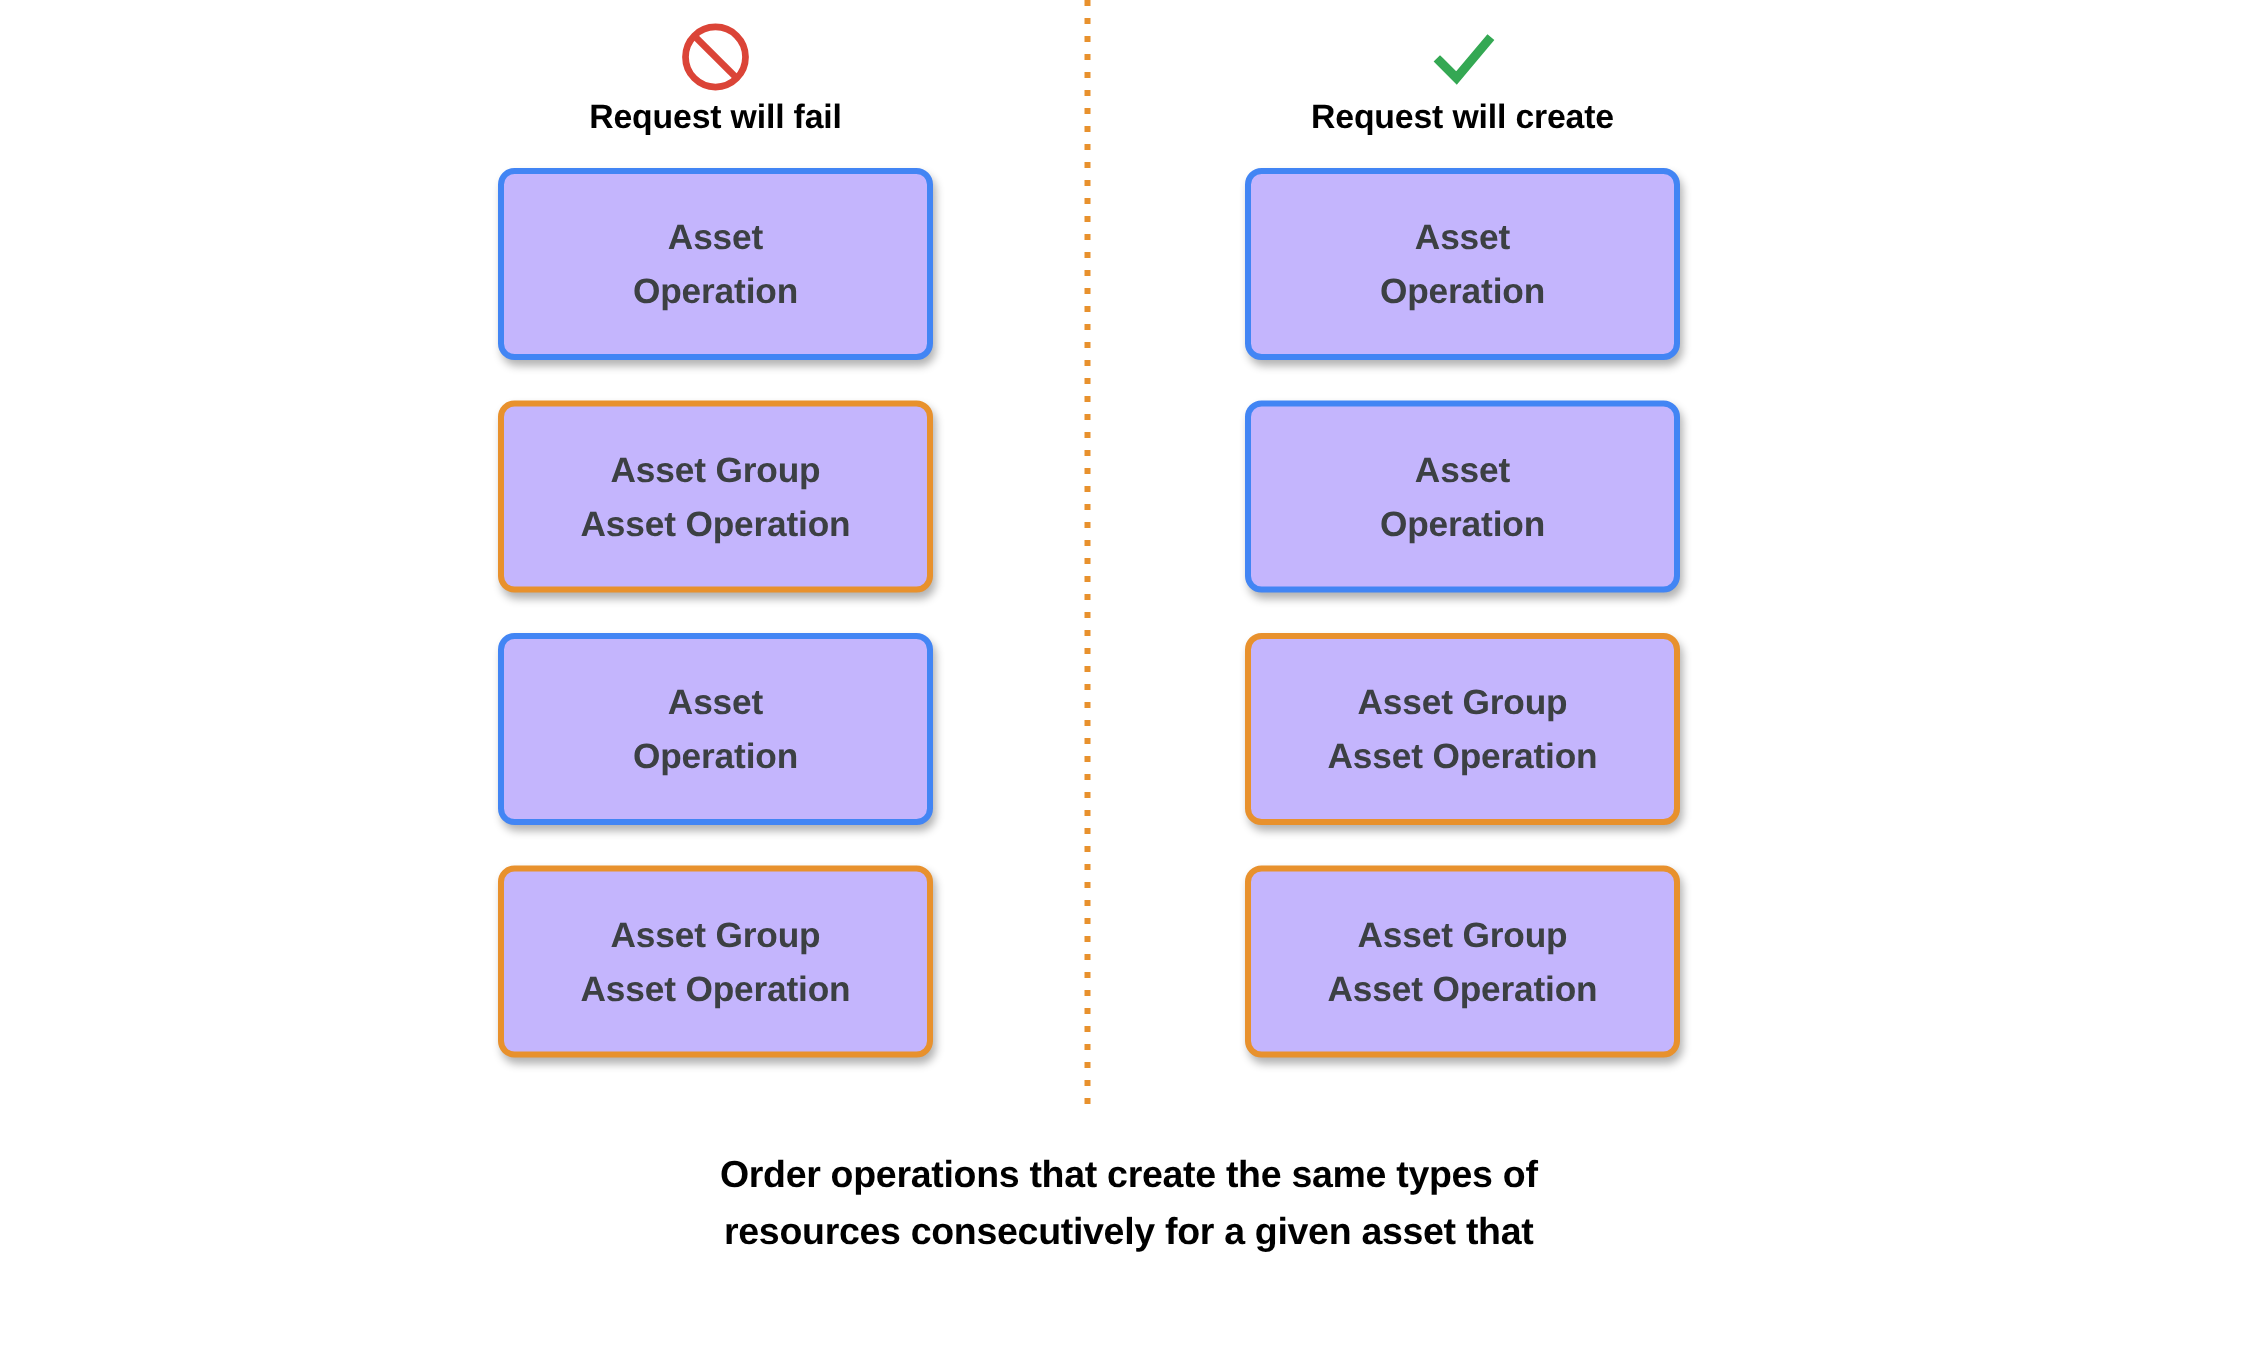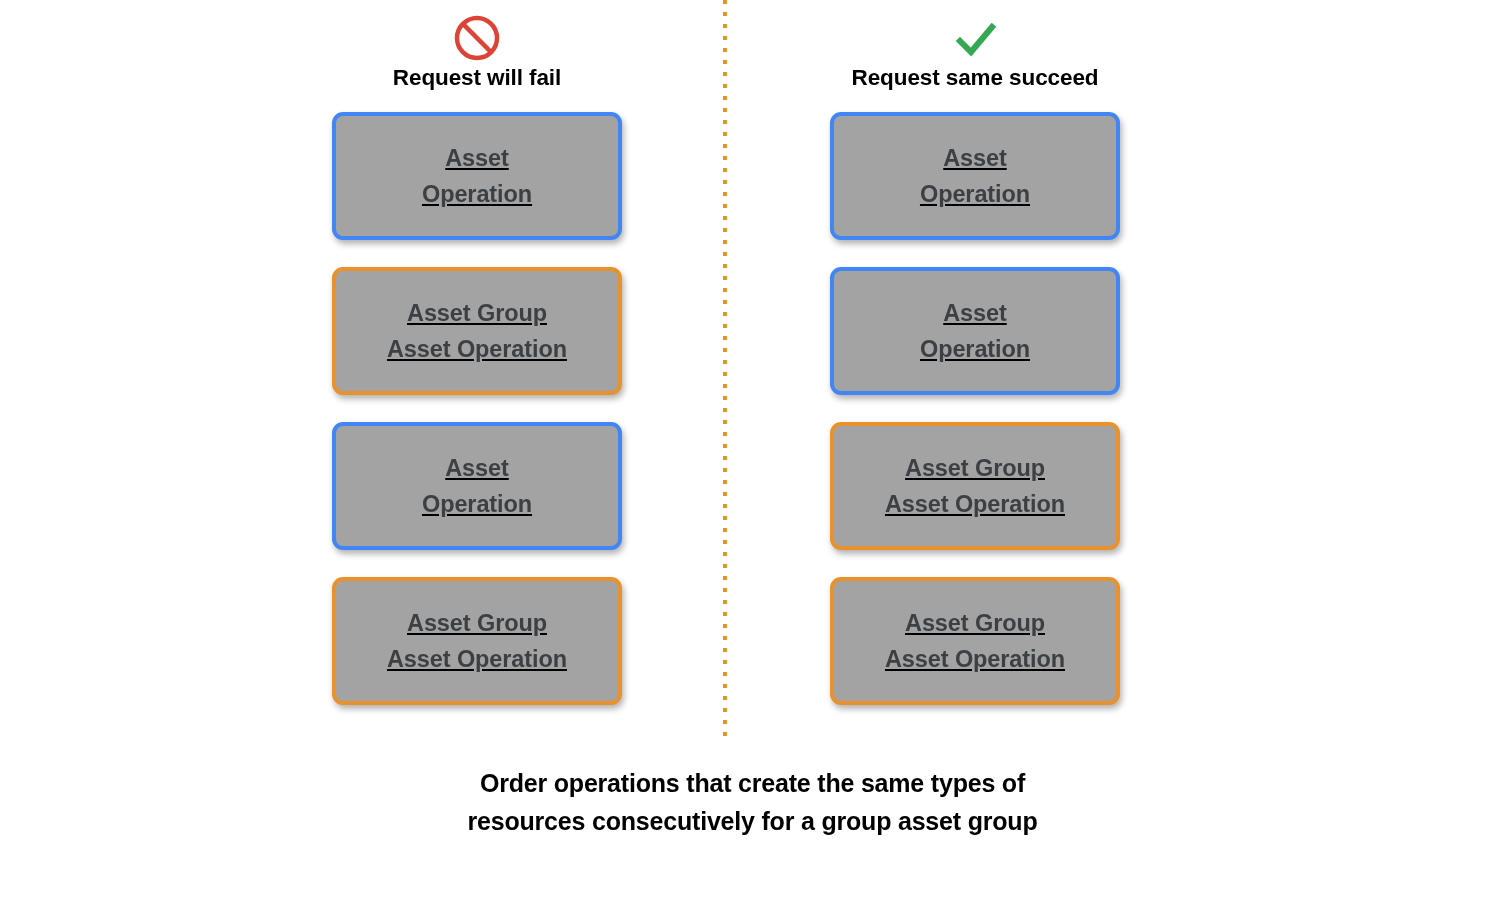--- a/index.html
+++ b/index.html
@@ -71,29 +71,28 @@
     top: 112px;
     left: 65px;
     width: 290px;
   }
 
   .op-box {
     box-sizing: border-box;
     width: 290px;
     height: 128px;
     margin-bottom: 27px;
-    background: #a3a3a3;
+    background: #c4b5fd;
     border-radius: 11px;
     border: 4px solid #4285F4;
     box-shadow: 2px 4px 6px rgba(0,0,0,0.30);
     display: flex;
     align-items: center;
     justify-content: center;
     text-align: center;
-    text-decoration: underline;
   }
   .op-box:last-child { margin-bottom: 0; }
   .op-box.asset        { border-color: #4285F4; }
   .op-box.asset-group  { border-color: #E8912D; align-items: center; }
 
   .op-label {
     font-size: 23.5px;
     font-weight: bold;
     color: #3C4043;
     line-height: 1.55;
@@ -149,21 +148,21 @@
 Asset Operation</span>
       </div>
     </div>
   </div>
 
   <div class="column right">
     <div class="col-header">
       <svg class="status-icon" viewBox="0 0 56 48">
         <polyline points="13,27 24,38 45,13" fill="none" stroke="#34A853" stroke-width="6" stroke-linecap="square" stroke-linejoin="miter"></polyline>
       </svg>
-      <span class="col-title">Request same succeed</span>
+      <span class="col-title">Request will create</span>
     </div>
     <div class="box-stack">
       <div class="op-box asset">
         <span class="op-label">Asset
 Operation</span>
       </div>
       <div class="op-box asset">
         <span class="op-label">Asset
 Operation</span>
       </div>
@@ -172,15 +171,15 @@
 Asset Operation</span>
       </div>
       <div class="op-box asset-group">
         <span class="op-label">Asset Group
 Asset Operation</span>
       </div>
     </div>
   </div>
 
   <div class="caption">Order operations that create the same types of
-resources consecutively for a group asset group</div>
+resources consecutively for a given asset that</div>
 
 </div>
 
 </body></html>

